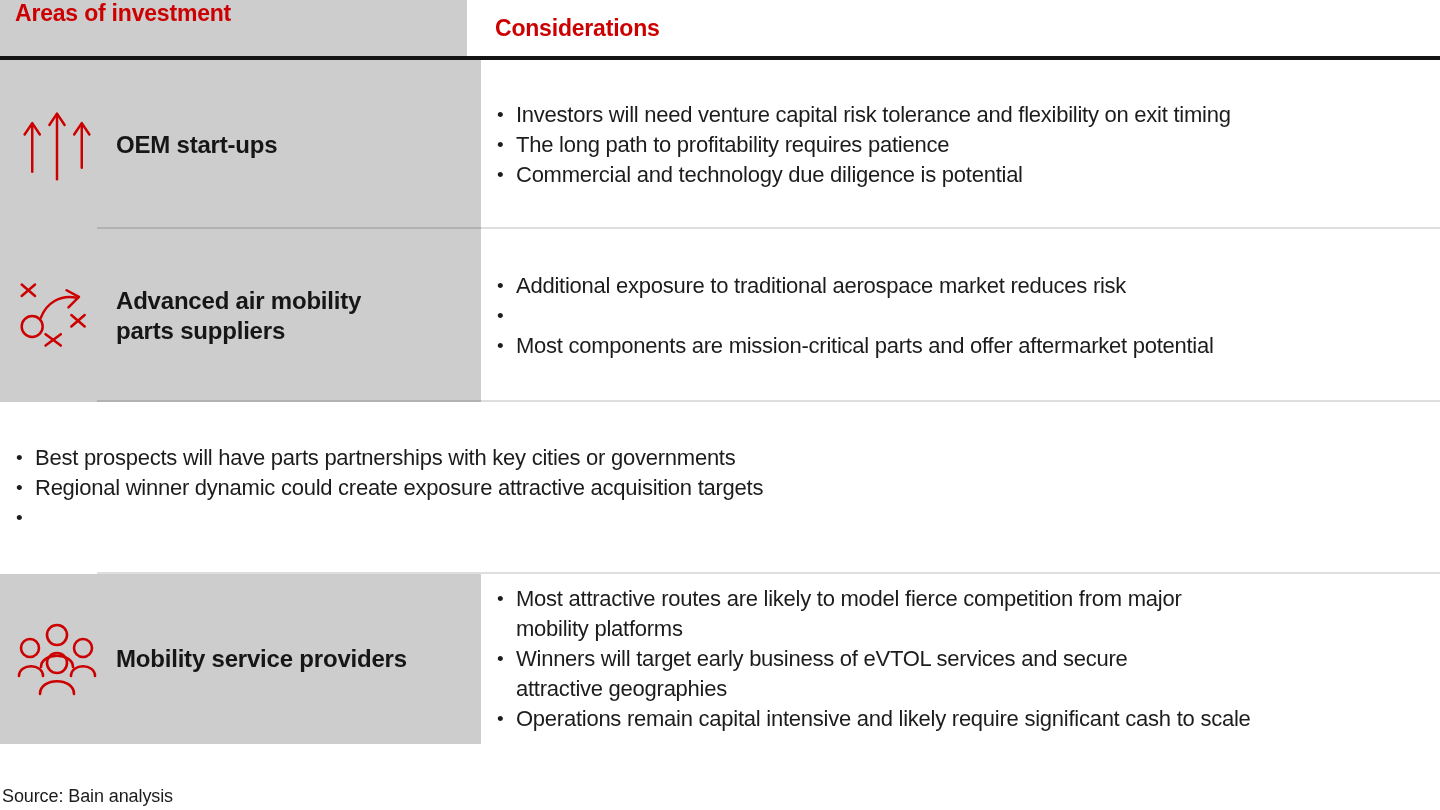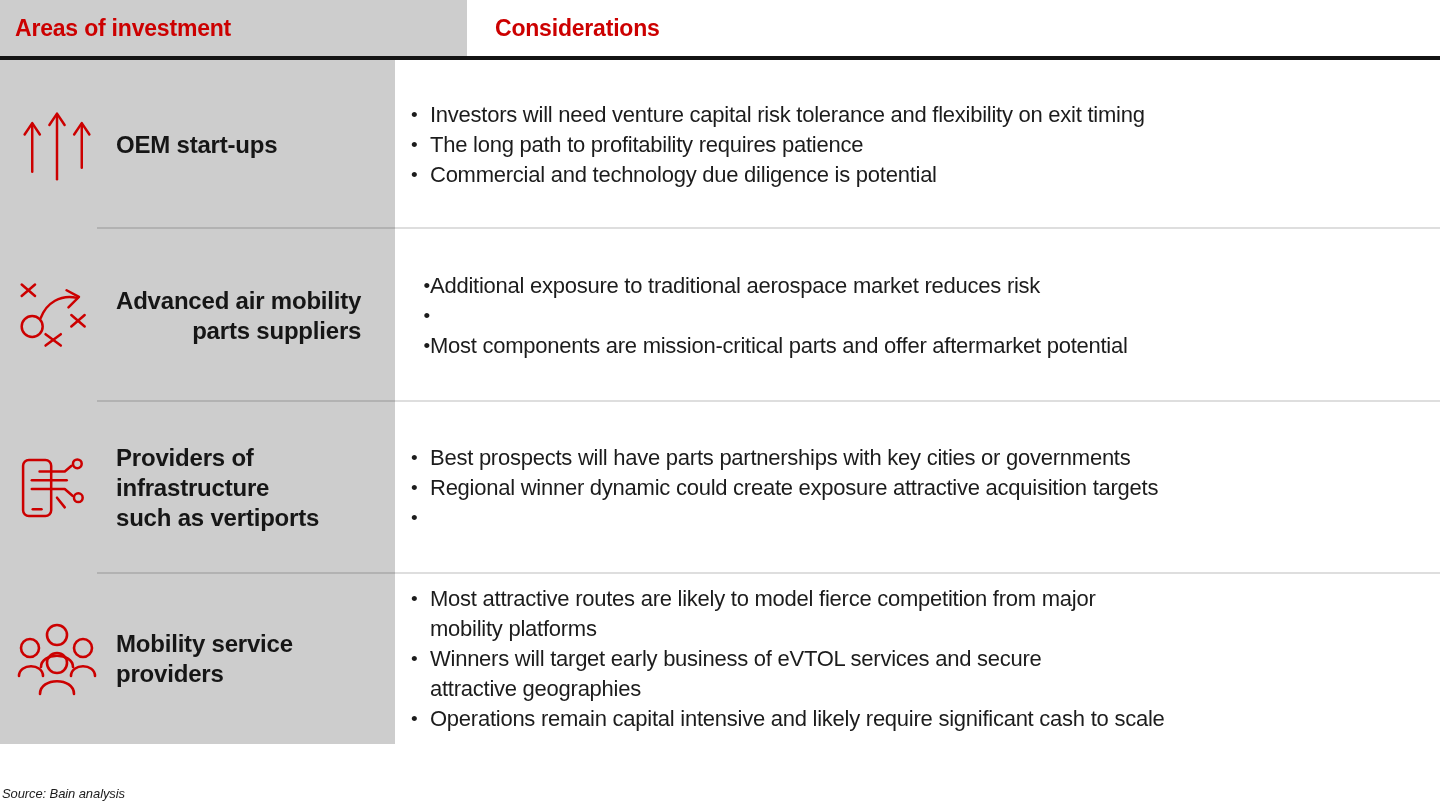--- a/index.html
+++ b/index.html
@@ -8,43 +8,43 @@
     font-family:"Liberation Sans","DejaVu Sans",sans-serif;
     color:var(--text-dark,#1c1c1c);
     position:relative;
   }
   .page{position:relative;width:1440px;height:810px;}
 
   
   .hdr{display:flex;height:56px;}
   .hdr .h-left{
     width:467px;background:var(--panel-gray,#cdcdcd);
-    display:flex;align-items:center;padding-left:15px;box-sizing:border-box;
+    display:flex;padding-left:15px;box-sizing:border-box;
   }
   .hdr .h-right{
     flex:1;display:flex;align-items:center;padding-left:28px;box-sizing:border-box;
   }
   .hdr h1{
     margin:0;font-size:23px;font-weight:bold;letter-spacing:-0.2px;
     color:var(--accent-red,#cc0000);
   }
   .black-rule{height:4px;background:var(--rule-black,#141414);width:1440px;}
 
   
   .row{display:flex;position:relative;}
   .row:nth-child(1){height:169px;}
-  .row:nth-child(2){height:173px;text-align:right;}
+  .row:nth-child(2){height:173px;}
   .row:nth-child(3){height:172px;}
   .row:nth-child(4){height:170px;}
   .row:not(:last-child)::after{
     content:"";position:absolute;left:97px;right:0;bottom:0;height:2px;
     background:rgba(0,0,0,0.13);
   }
   .a-cell{
-    width:395px;background:var(--panel-gray,#cdcdcd);
+    width:481px;background:var(--panel-gray,#cdcdcd);
     display:flex;align-items:center;box-sizing:border-box;padding-left:14px;
   }
   .icon-box{
     width:86px;min-width:86px;display:flex;align-items:center;justify-content:center;
   }
   .icon-box svg{display:block;}
   .a-label{
     margin-left:16px;font-size:24px;font-weight:bold;line-height:30px;
     letter-spacing:-0.2px;white-space:pre-line;max-width:340px;color:#161616;
   }
@@ -52,23 +52,22 @@
     flex:1;display:flex;align-items:center;box-sizing:border-box;padding-left:16px;
   }
   ul.bullets{list-style:none;margin:0;padding:0;}
   ul.bullets li{
     display:flex;font-size:22px;line-height:30px;letter-spacing:-0.25px;color:#1c1c1c;
   }
   ul.bullets li .dot{width:19px;min-width:19px;font-size:19px;}
   ul.bullets li .txt{white-space:pre-line;}
 
   .source{
-    position:absolute;left:2px;top:786px;font-size:13px;color:#1c1c1c;
+    position:absolute;left:2px;top:786px;font-size:18px;color:#1c1c1c;
     letter-spacing:-0.1px;
-    font-style:italic;
   }
 </style>
 </head>
 <body style="--accent-red: #cc0000; --panel-gray: #cdcdcd; --rule-black: #141414; --text-dark: #1c1c1c;">
 
 <div class="page">
 
   <div class="hdr">
     <div class="h-left">
       <h1>Areas of investment</h1>
@@ -140,36 +139,20 @@
               <span class="dot">•</span>
             </li>
             <li>
               <span class="dot">•</span>
               <span class="txt">Most components are mission-critical parts and offer aftermarket potential</span>
             </li>
           </ul>
         </div>
       </div>
       <div class="row">
-        <div class="a-cell">
-          <span class="icon-box">
-            <svg width="74" height="62" viewBox="0 0 76 64" fill="none" stroke="#cc0000" stroke-width="2.6" stroke-linecap="round" stroke-linejoin="round">
-              <rect x="3" y="3" width="29" height="58" rx="6"></rect>
-              <line x1="13" y1="54" x2="22" y2="54"></line>
-              <path d="M20 15 H46 L53 9"></path>
-              <circle cx="59" cy="7" r="4.5"></circle>
-              <line x1="12" y1="24" x2="48" y2="24"></line>
-              <path d="M12 33 H46 L54 40"></path>
-              <circle cx="60" cy="42" r="4.5"></circle>
-              <path d="M38 42 L46 52"></path>
-            </svg>
-          </span>
-          <div class="a-label">Providers of infrastructure
-such as vertiports</div>
-        </div>
         <div class="c-cell">
           <ul class="bullets">
             <li>
               <span class="dot">•</span>
               <span class="txt">Best prospects will have parts partnerships with key cities or governments</span>
             </li>
             <li>
               <span class="dot">•</span>
               <span class="txt">Regional winner dynamic could create exposure attractive acquisition targets</span>
             </li>

